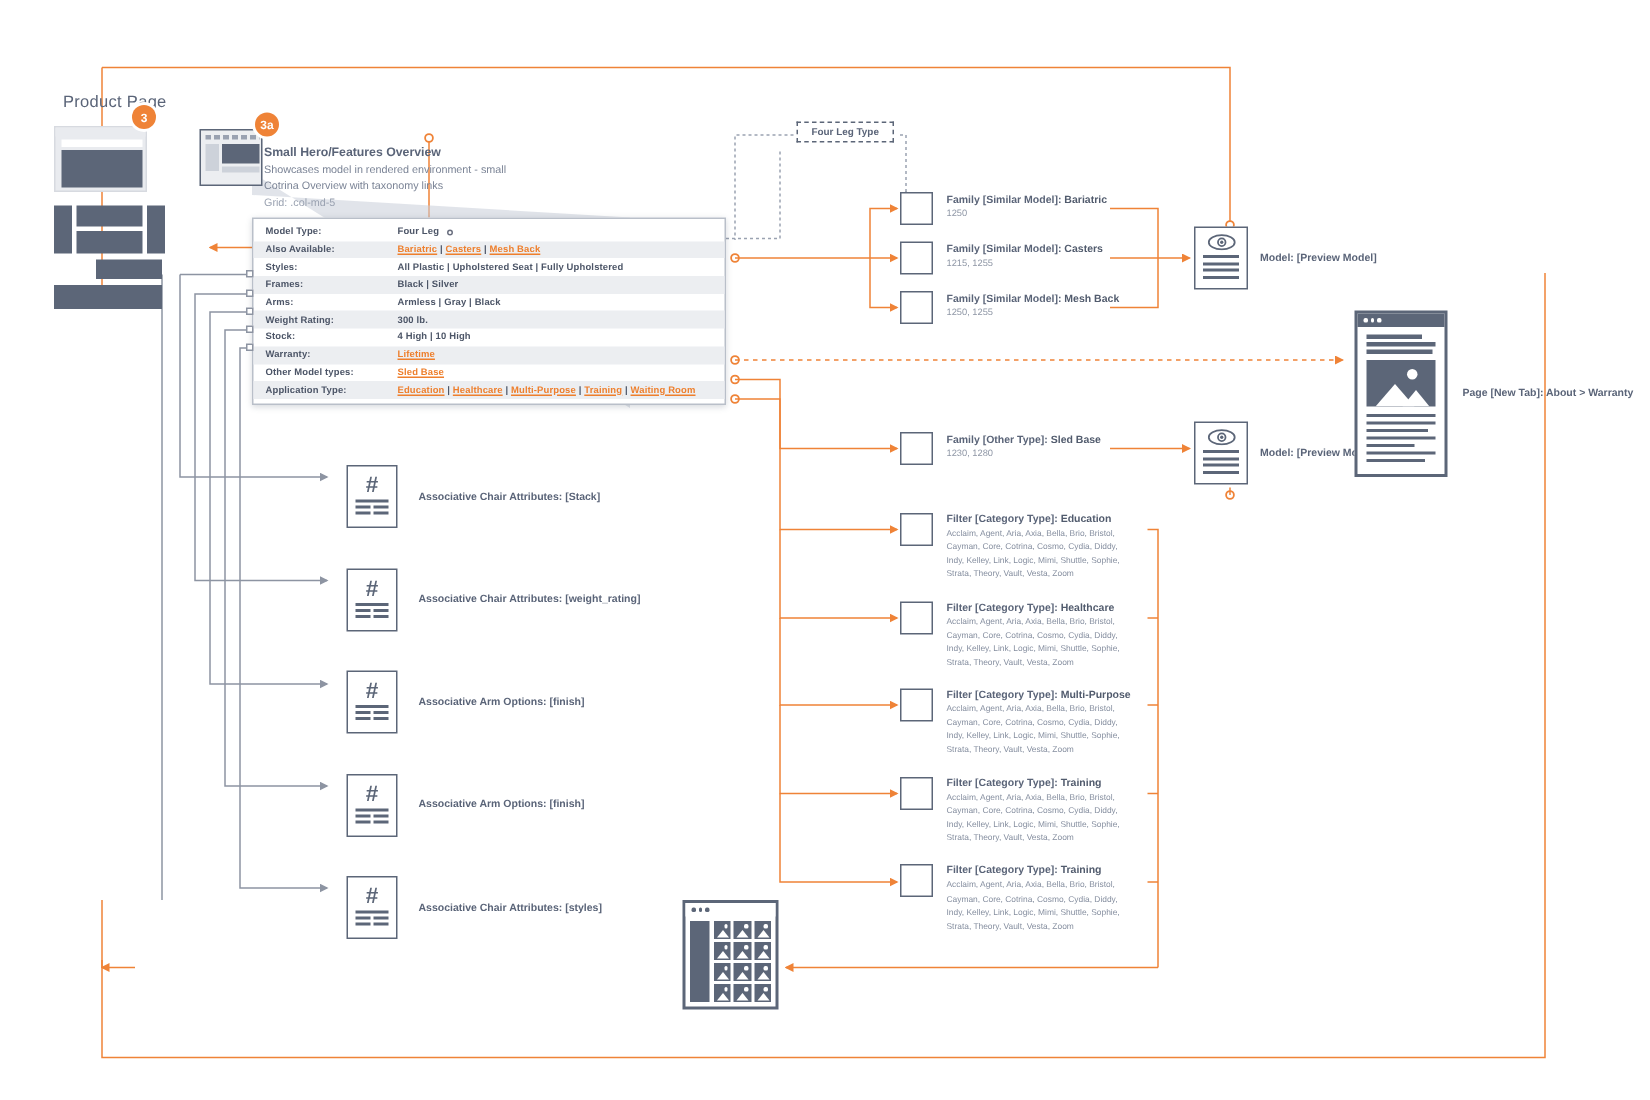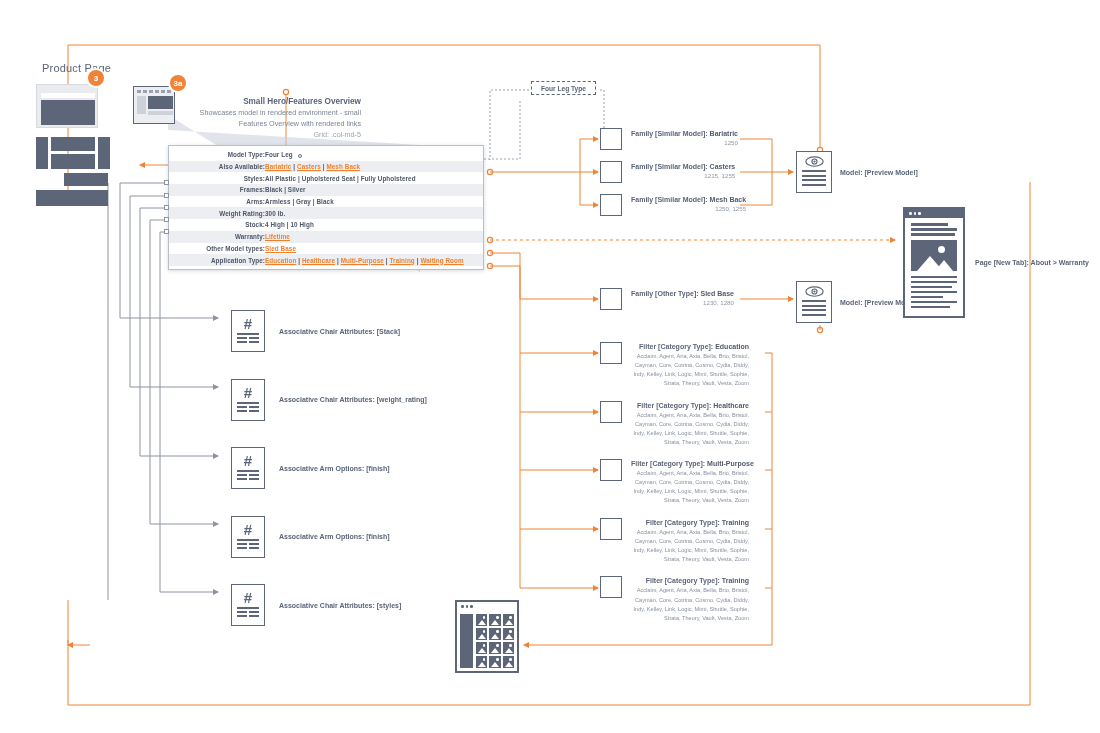--- a/index.html
+++ b/index.html
@@ -5,21 +5,21 @@
   * { box-sizing: border-box; }
   html, body { margin:0; padding:0; }
   body {
     width:1100px; height:733px;
     background:#ffffff;
     font-family:"Liberation Sans", sans-serif;
     position:relative;
     overflow:hidden;
     color:#5a6478;
   }
-  #stage { position:absolute; left:0; top:0; width:990px; height:733px;text-align:right; }
+  #stage { position:absolute; left:0; top:0; width:990px; height:733px; }
   .abs { position:absolute; }
 
   
   .wf { background:#5c6678; }
   .wf-light { background:#cdd2da; }
 
   
   .browser {
     background:#e9ebef; border:1px solid #d7dae0; position:absolute;
   }
@@ -33,21 +33,21 @@
   
   .badge {
     width:16px; height:16px; border-radius:50%;
     background:#ef8337; color:#fff; font-size:8px; font-weight:bold;
     display:flex; align-items:center; justify-content:center;
     box-shadow:0 0 0 2px #fff;
   }
 
   
   .comp-title { font-size:8.2px; font-weight:bold; color:#5a6478; line-height:1.45; }
-  .comp-desc  { font-size:7.2px; color:#7b8496; line-height:1.5;margin-left:21px; }
+  .comp-desc  { font-size:7.2px; color:#7b8496; line-height:1.5; }
   .comp-grid  { font-size:7.2px; color:#9aa2b1; line-height:1.6; }
 
   
   #spec-table {
     position:absolute; left:168px; top:145px; width:316px;
     background:#ffffff; border:1px solid #b9bfc9;
     box-shadow:0 1px 4px rgba(70,80,100,.22);
     padding:3px 0 3px 0;
   }
   .spec-row {
@@ -235,21 +235,21 @@
          background:repeating-linear-gradient(90deg,#9aa2b1 0 4px,transparent 4px 6px);"></div>
     <div class="abs wf-light" style="left:3px; top:9px; width:9px; height:18px;"></div>
     <div class="abs wf" style="left:14px; top:9px; width:25px; height:13px;"></div>
     <div class="abs wf-light" style="left:14px; top:24px; width:25px; height:4px;"></div>
   </div>
   <div class="abs badge" style="left:170px; top:75px;">3a</div>
 
   <div class="abs" style="left:176px; top:96px; width:185px;">
     <div class="comp-title">Small Hero/Features Overview</div>
     <div class="comp-desc">Showcases model in rendered environment - small</div>
-    <div class="comp-desc">Features Overview with rendered links</div>
+    <div class="comp-desc">Cotrina Overview with taxonomy links</div>
     <div class="comp-grid">Grid: .col-md-5</div>
   </div>
 
   <div class="abs dash-tag" style="left:531px; top:81px;">Four Leg Type</div>
 
   <div id="spec-table">
       <div class="spec-row">
         <div class="spec-k">Model Type:</div>
         <div class="spec-v">Four Leg<span class="dotnode"></span></div>
       </div>

